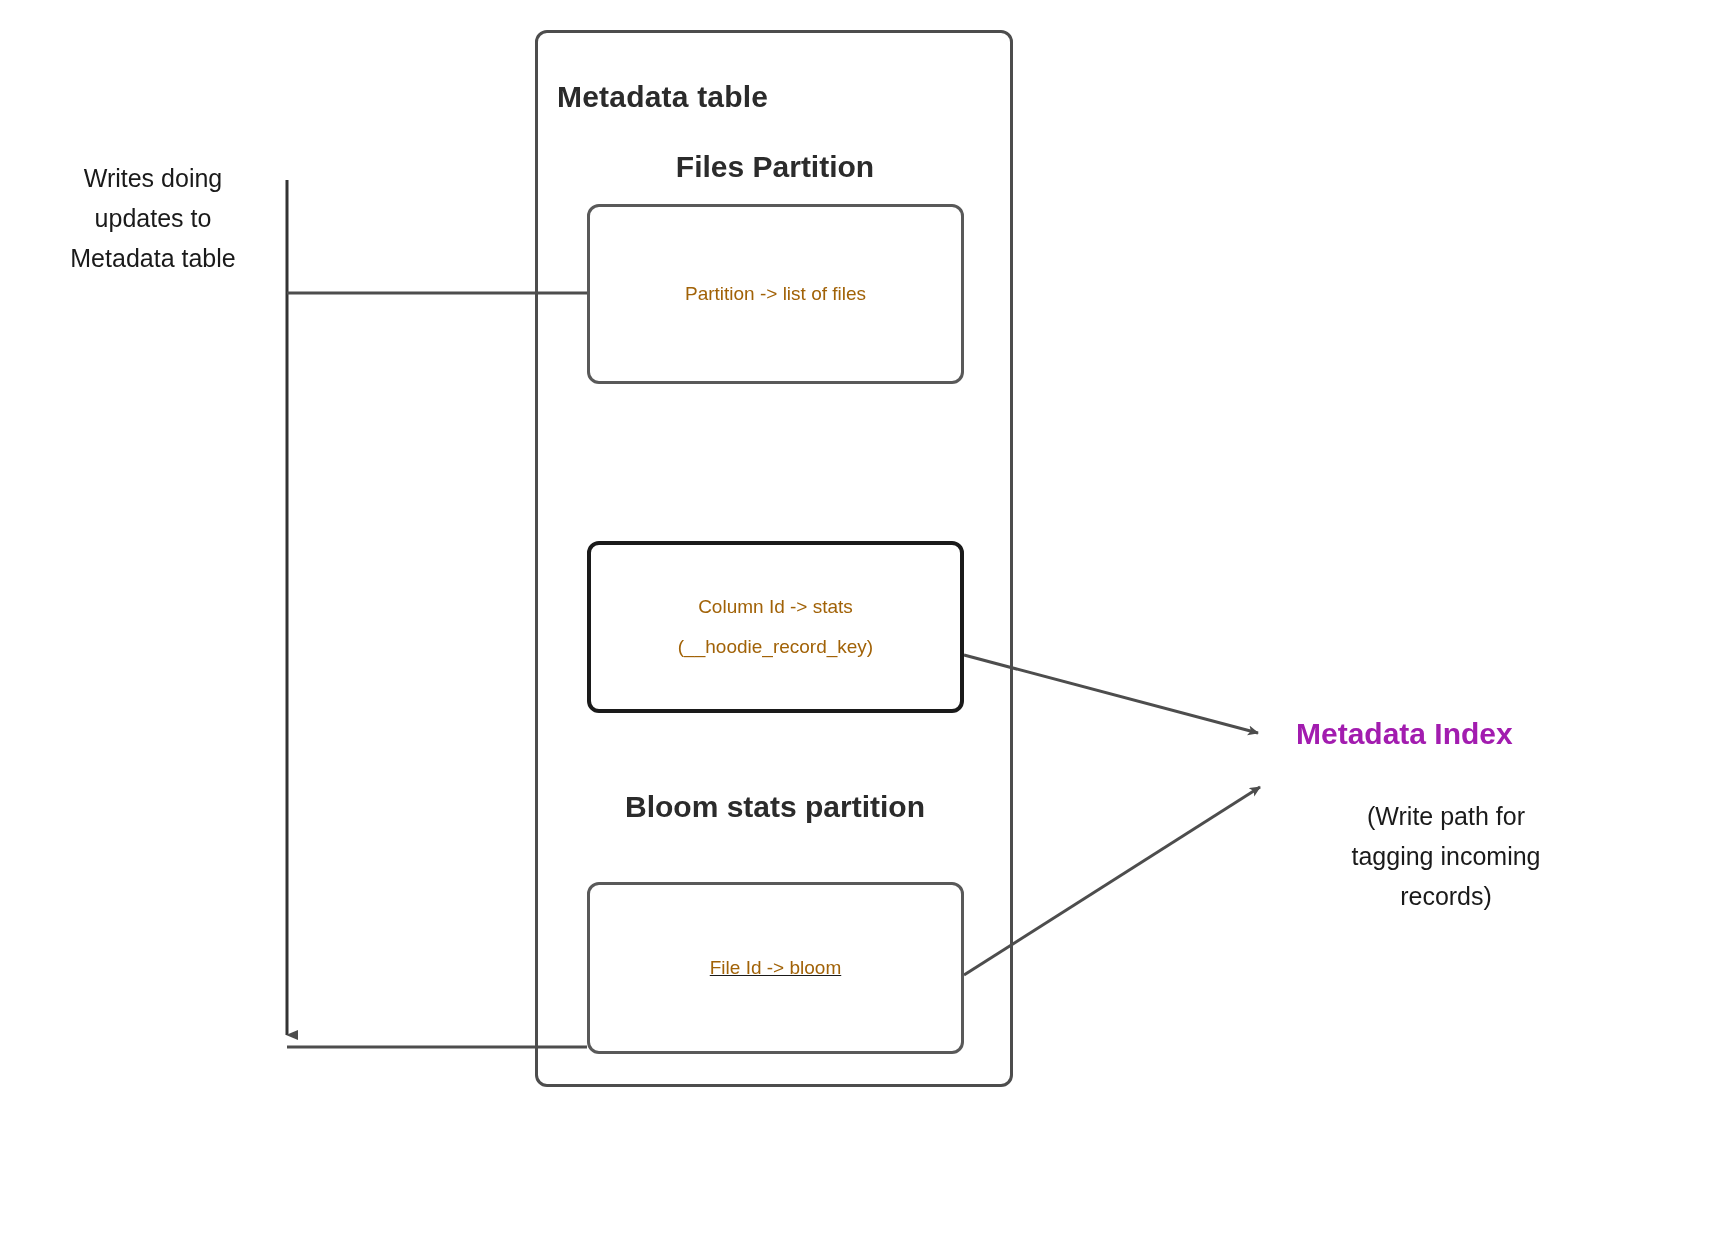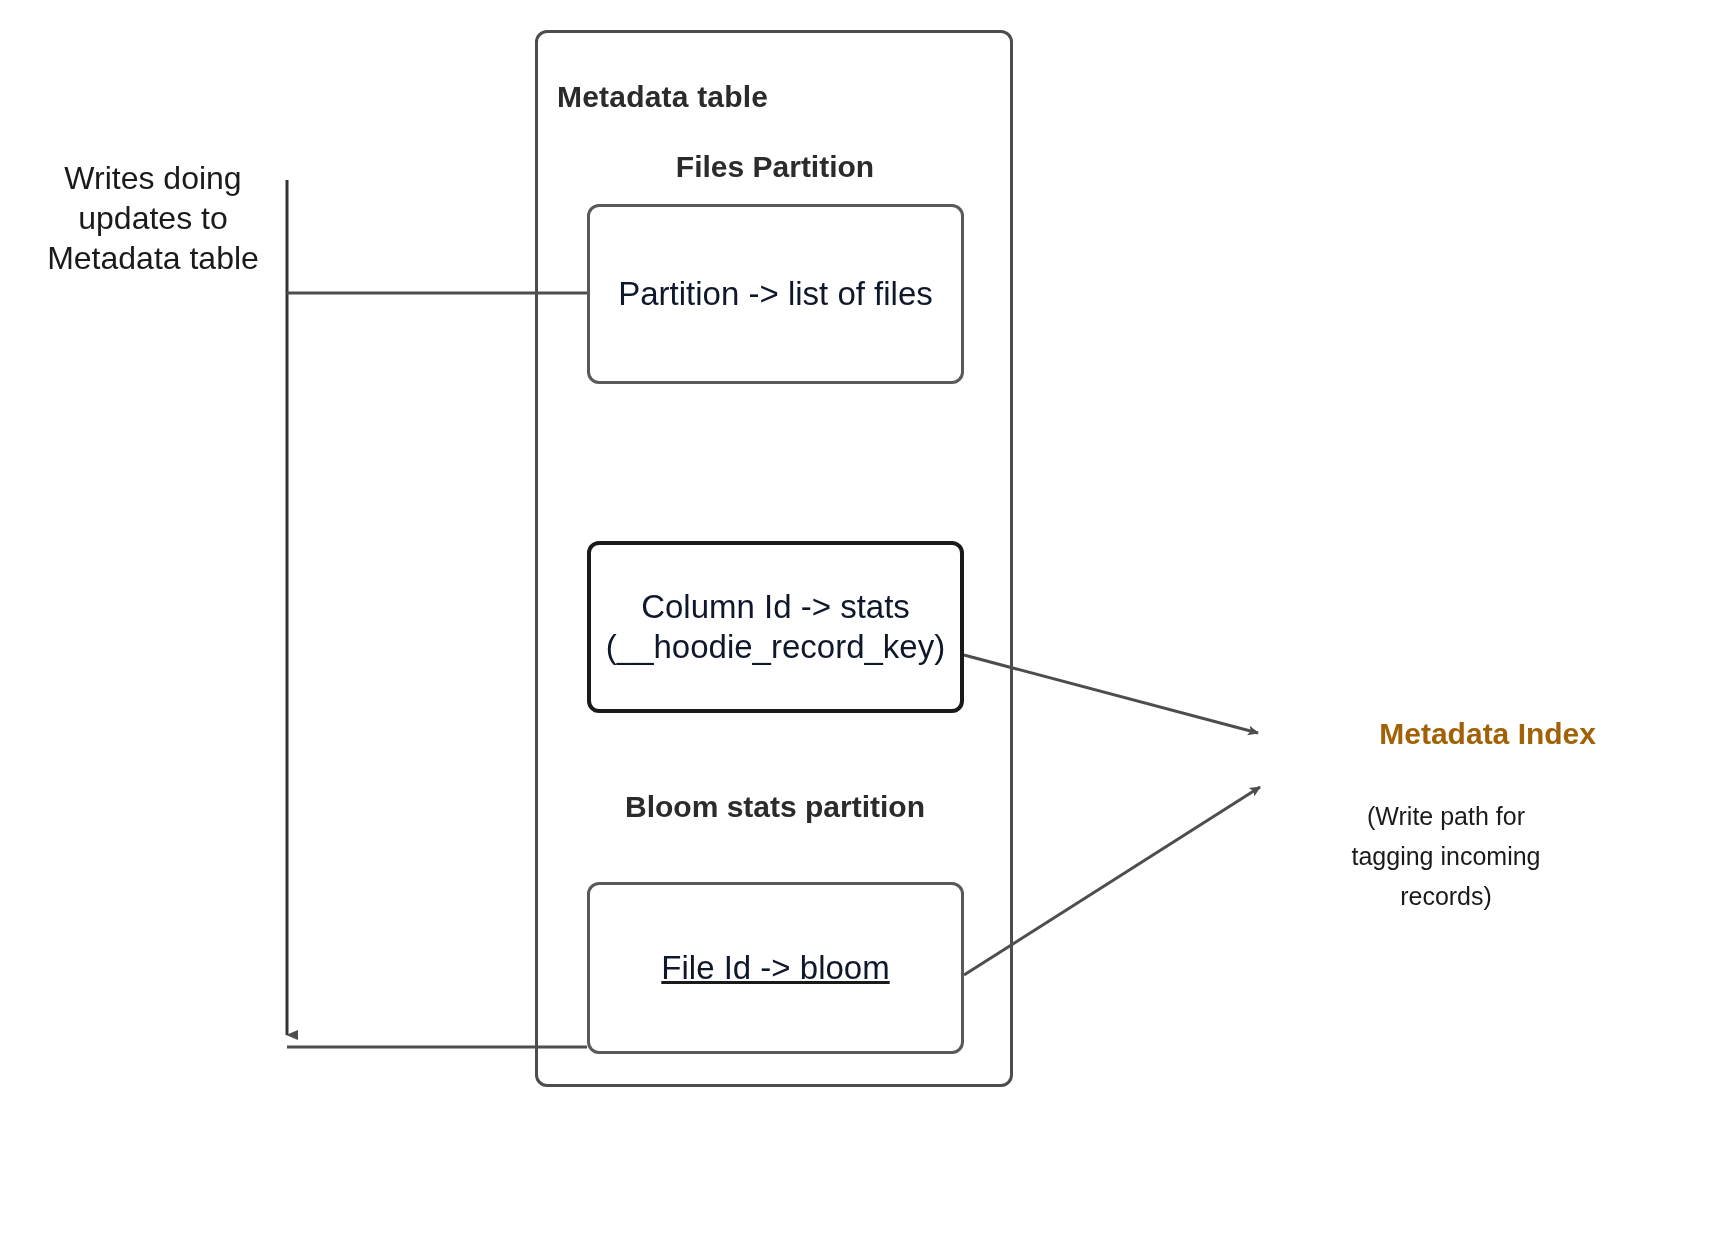--- a/index.html
+++ b/index.html
@@ -72,50 +72,50 @@
     border: 3px solid #595959;
     border-radius: 12px;
     box-sizing: border-box;
     background: #ffffff;
     display: flex;
     align-items: center;
     justify-content: center;
     text-align: center;
   }
   .inner-box .inner-text {
-    font-size: 33px;
+    font-size: 19px;
     line-height: 40px;
-    color: #0f172a;
+    color: #a16207;
     white-space: pre-line;
   }
   .box-files    { top: 204px;  height: 180px; }
   .box-colstats { top: 541px;  height: 172px; border-color: #1a1a1a; border-width: 4px; }
   .box-bloom    { top: 882px;  height: 172px; text-decoration: underline; }
 
   
   .left-label {
     position: absolute;
     left: 18px;
     top: 158px;
     width: 270px;
     text-align: center;
-    font-size: 32px;
+    font-size: 25px;
     line-height: 40px;
     color: #1a1a1a;
     white-space: pre-line;
   }
   .right-title {
     position: absolute;
     left: 1296px;
     top: 717px;
     width: 300px;
-    text-align: right;
+    text-align: left;
     font-size: 30px;
     font-weight: bold;
-    color: #a16207;
+    color: #a21caf;
     white-space: nowrap;
   }
   .right-sub {
     position: absolute;
     left: 1296px;
     top: 796px;
     width: 300px;
     text-align: center;
     font-size: 25px;
     line-height: 40px;

